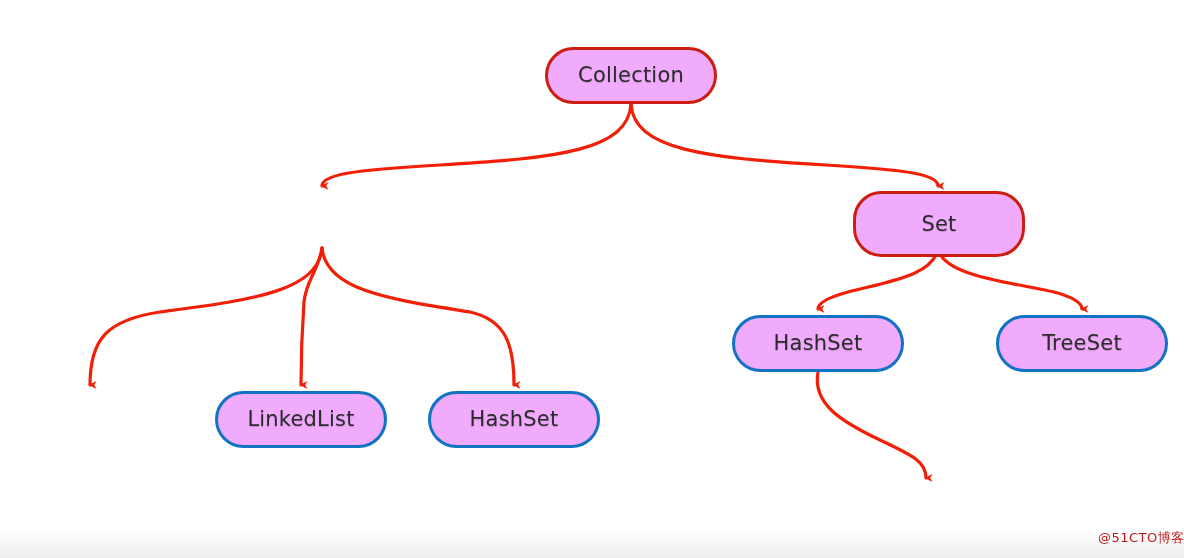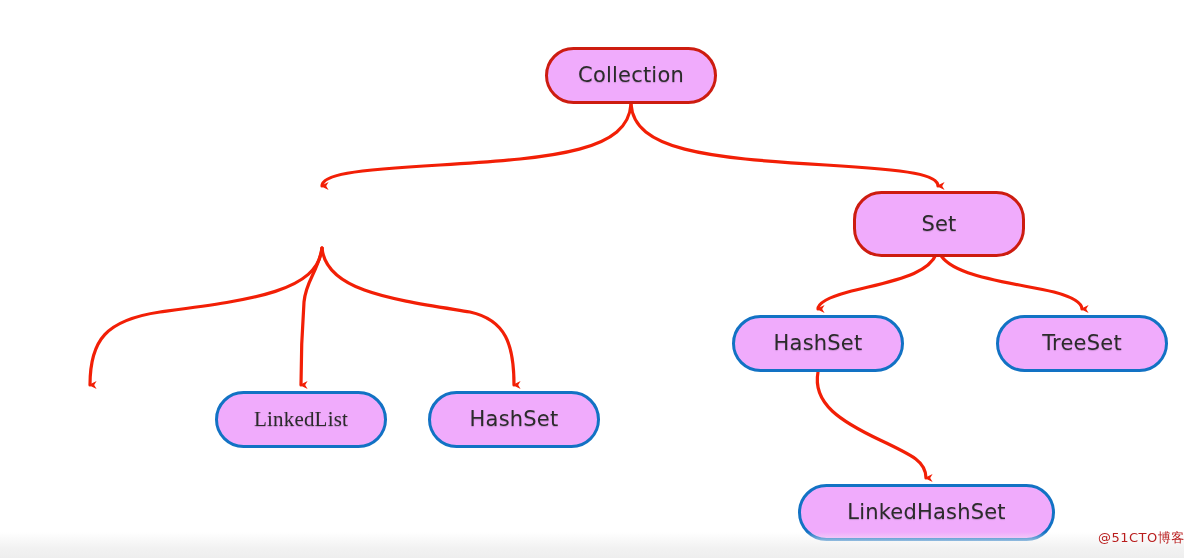--- a/index.html
+++ b/index.html
@@ -97,27 +97,26 @@
       <path d="M 818,372 C 812,404 842,422 880,440 C 914,456 926,462 926,478" marker-end="url(#ahu)"></path>
     </g>
   </svg>
 
   <div class="node red" style="left:545px; top:47px;  width:172px; height:57px; border-radius:28.5px;">Collection</div>
 
 
   <div class="node red" style="left:853px; top:191px; width:172px; height:66px; border-radius:28.5px;">Set</div>
 
 
-  <div class="node blue" style="left:215px; top:391px; width:172px; height:57px; border-radius:28.5px;font-family:Liberation Serif, serif;">LinkedList</div>
+  <div class="node blue" style="left:215px; top:391px; width:172px; height:57px; border-radius:28.5px;">LinkedList</div>
 
   <div class="node blue" style="left:428px; top:391px; width:172px; height:57px; border-radius:28.5px;">HashSet</div>
 
   <div class="node blue" style="left:732px; top:315px; width:172px; height:57px; border-radius:28.5px;">HashSet</div>
 
   <div class="node blue" style="left:996px; top:315px; width:172px; height:57px; border-radius:28.5px;">TreeSet</div>
 
-  <div class="node blue" style="left:798px; top:484px; width:257px; height:57px; border-radius:28.5px;">LinkedHashSet</div>
 
   <div class="bottom-band"></div>
 
   <div class="watermark" style="left:1098px; top:529px;">@51CTO博客</div>
 
 </div>
 
 </body></html>

